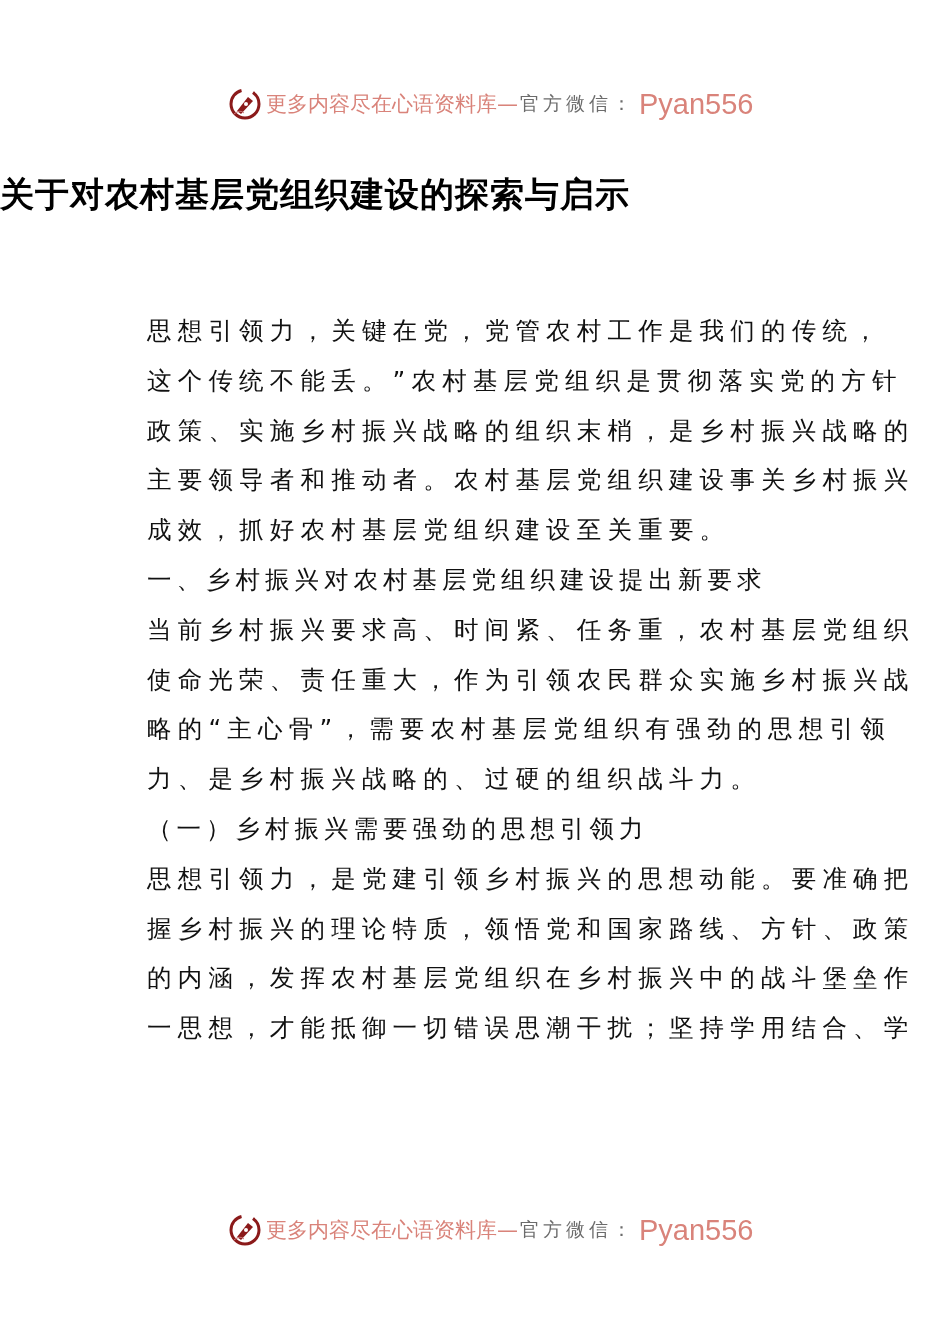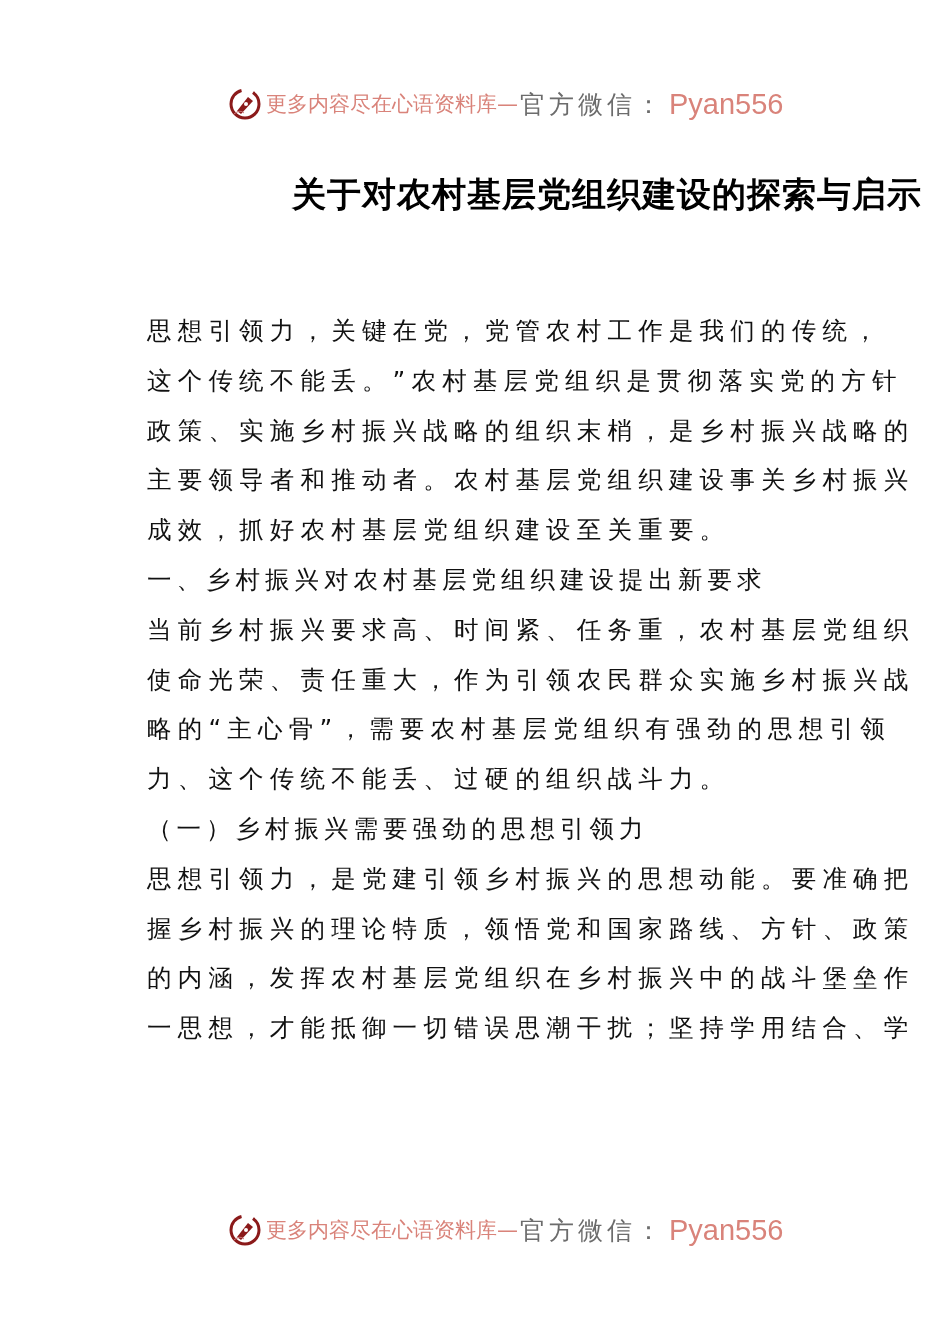--- a/index.html
+++ b/index.html
@@ -5,23 +5,23 @@
   html, body { margin: 0; padding: 0; background: #ffffff; }
   body { width: 950px; height: 1344px; position: relative; overflow: hidden;
          font-family: "DejaVu Sans", sans-serif; color: #1a1a1a; }
   .banner { position: absolute; left: 228px; width: 500px; height: 40px;
             display: flex; align-items: center; white-space: nowrap; }
   .banner.top { top: 84px; }
   .banner.bottom { top: 1210px; }
   .logo { width: 34px; height: 34px; margin-right: 4px; flex: 0 0 auto; }
   .b-main { font-family: "DejaVu Serif", serif; font-size: 21px; color: #d9837a; letter-spacing: 0px; }
   .b-dash { font-size: 21px; color: #d9837a; }
-  .b-label { font-family: "DejaVu Serif", serif; font-size: 25px; color: #6c6c6c; letter-spacing: 4px; margin-left: 2px; }
+  .b-label { font-family: "DejaVu Serif", serif; font-size: 19px; color: #6c6c6c; letter-spacing: 4px; margin-left: 2px; }
   .b-id { font-family: "Liberation Sans", sans-serif; font-size: 29px; color: #d9837a; margin-left: 4px; }
-  .title { position: absolute; top: 172px; left: 0; width: 922px; text-align: right;
+  .title { position: absolute; top: 172px; left: 0; width: 922px; text-align: left;
            font-family: "DejaVu Serif", serif; font-weight: bold; font-size: 34px; color: #000;
            letter-spacing: 1px; }
   .content { position: absolute; top: 306px; left: 147px; width: 660px; }
   .line { font-size: 24.5px; height: 49.8px; line-height: 49.8px; letter-spacing: 6.2px;
           white-space: nowrap; color: #111; }
   .heading { letter-spacing: 5px; }
 </style>
 </head>
 <body>
 
@@ -43,21 +43,21 @@
 <div class="content">
   <div class="line">思想引领力，关键在党，党管农村工作是我们的传统，</div>
   <div class="line">这个传统不能丢。”农村基层党组织是贯彻落实党的方针</div>
   <div class="line">政策、实施乡村振兴战略的组织末梢，是乡村振兴战略的</div>
   <div class="line">主要领导者和推动者。农村基层党组织建设事关乡村振兴</div>
   <div class="line">成效，抓好农村基层党组织建设至关重要。</div>
   <div class="line heading">一、乡村振兴对农村基层党组织建设提出新要求</div>
   <div class="line">当前乡村振兴要求高、时间紧、任务重，农村基层党组织</div>
   <div class="line">使命光荣、责任重大，作为引领农民群众实施乡村振兴战</div>
   <div class="line">略的“主心骨”，需要农村基层党组织有强劲的思想引领</div>
-  <div class="line">力、这个传统不能丢、过硬的组织战斗力。</div>
+  <div class="line">力、是乡村振兴战略的、过硬的组织战斗力。</div>
   <div class="line heading">（一）乡村振兴需要强劲的思想引领力</div>
   <div class="line">思想引领力，是党建引领乡村振兴的思想动能。要准确把</div>
   <div class="line">握乡村振兴的理论特质，领悟党和国家路线、方针、政策</div>
   <div class="line">的内涵，发挥农村基层党组织在乡村振兴中的战斗堡垒作</div>
   <div class="line">一思想，才能抵御一切错误思潮干扰；坚持学用结合、学</div>
 </div>
 
 <div class="banner bottom">
   <svg class="logo" viewBox="0 0 34 34">
     <circle cx="17" cy="17" r="14" fill="none" stroke="#8b1a1a" stroke-width="3" stroke-dasharray="62 12"></circle>

